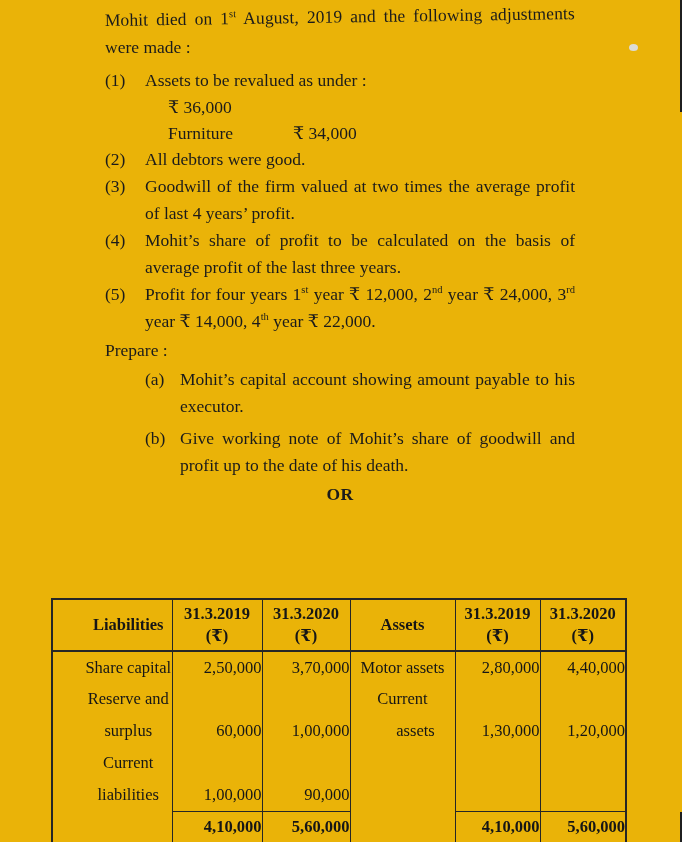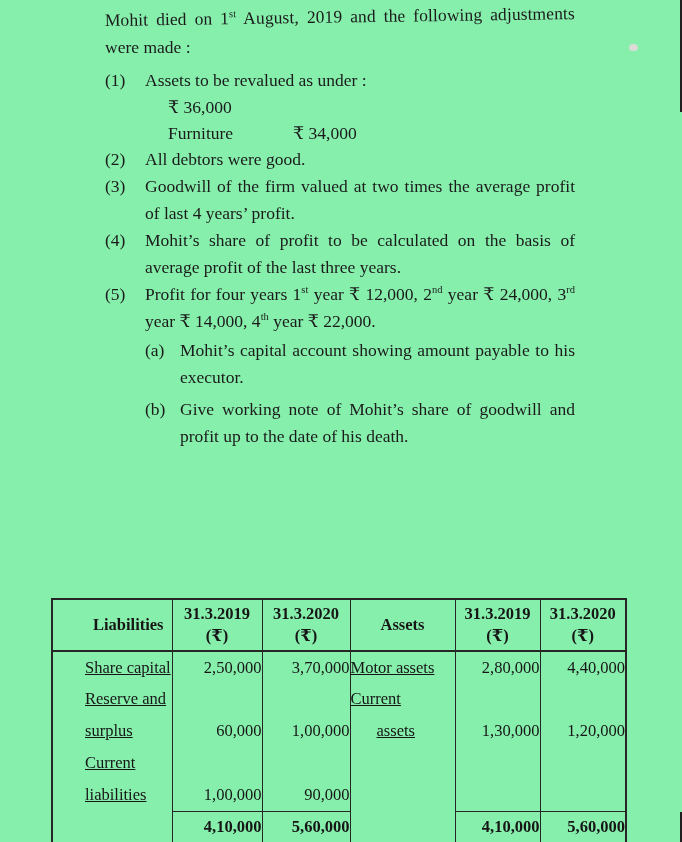--- a/index.html
+++ b/index.html
@@ -1,19 +1,19 @@
 <!DOCTYPE html>
 <html><head>
 <meta charset="utf-8">
 <style>
   html,body{margin:0;padding:0;background:#e8e8e8;}
   .page{
     position:relative;
     width:682px;height:842px;
-    background:#86efac;
+    background:#eab308;
     overflow:hidden;
     font-family:"Liberation Serif","DejaVu Serif","DejaVu Sans",serif;
     color:#1b1b1b;
   }
   sup{font-size:60%;vertical-align:super;line-height:0;}
   .text-block{
     position:absolute;left:105px;top:7px;width:470px;
     font-size:17.5px;line-height:27px;
   }
   .intro-line1{
@@ -43,21 +43,21 @@
   table.bsheet th,
   table.bsheet td{border:0 solid #262626;}
   table.bsheet{border:2px solid #262626;}
   table.bsheet th,table.bsheet td{border-left:1.5px solid #262626;padding:0;}
   table.bsheet th:first-child,table.bsheet td:first-child{border-left:0;padding-left:32px;}
   table.bsheet thead th{
     border-bottom:2px solid #262626;height:50px;
     font-weight:bold;text-align:center;vertical-align:middle;line-height:22px;
   }
   table.bsheet tbody tr{height:32px;}
-  td.lbl{text-align:left;padding-left:10px;vertical-align:middle;text-decoration:underline;}
+  td.lbl{text-align:center;padding-left:10px;vertical-align:middle;}
   td.lbl.indent{padding-left:26px;}
   td.num{text-align:right;padding-right:10px;vertical-align:middle;}
   tr.totals{height:30px;}
   tr.totals td{font-weight:bold;}
   tr.totals td.topline{border-top:1.5px solid #262626;}
 
   .edge-artifact{position:absolute;right:0;width:2px;background:#1f1f1f;}
   .edge-top{top:0;height:112px;}
   .edge-bottom{top:812px;height:30px;}
   .smudge{position:absolute;left:629px;top:44px;width:9px;height:7px;
@@ -99,30 +99,32 @@
     </div>
     <div class="list-item">
       <span class="li-num">(4)</span>
       <span class="li-text">Mohit’s share of profit to be calculated on the basis of average profit of the last three years.</span>
     </div>
     <div class="list-item">
       <span class="li-num">(5)</span>
       <span class="li-text">Profit for four years 1<sup>st</sup> year ₹ 12,000, 2<sup>nd</sup> year ₹ 24,000, 3<sup>rd</sup> year ₹ 14,000, 4<sup>th</sup> year ₹ 22,000.</span>
     </div>
 
+    <div class="mt2">Prepare :</div>
 
     <div class="prep-item mt2">
       <span class="prep-num">(a)</span>
       <span class="prep-text">Mohit’s capital account showing amount payable to his executor.</span>
     </div>
     <div class="prep-item mt5">
       <span class="prep-num">(b)</span>
       <span class="prep-text">Give working note of Mohit’s share of goodwill and profit up to the date of his death.</span>
     </div>
 
+    <div class="or-divider mt2">OR</div>
 
   </div>
 
   <table class="bsheet">
     <colgroup>
       <col style="width:120px">
         <col style="width:90px">
         <col style="width:88px">
       <col style="width:105px">
         <col style="width:85px">

